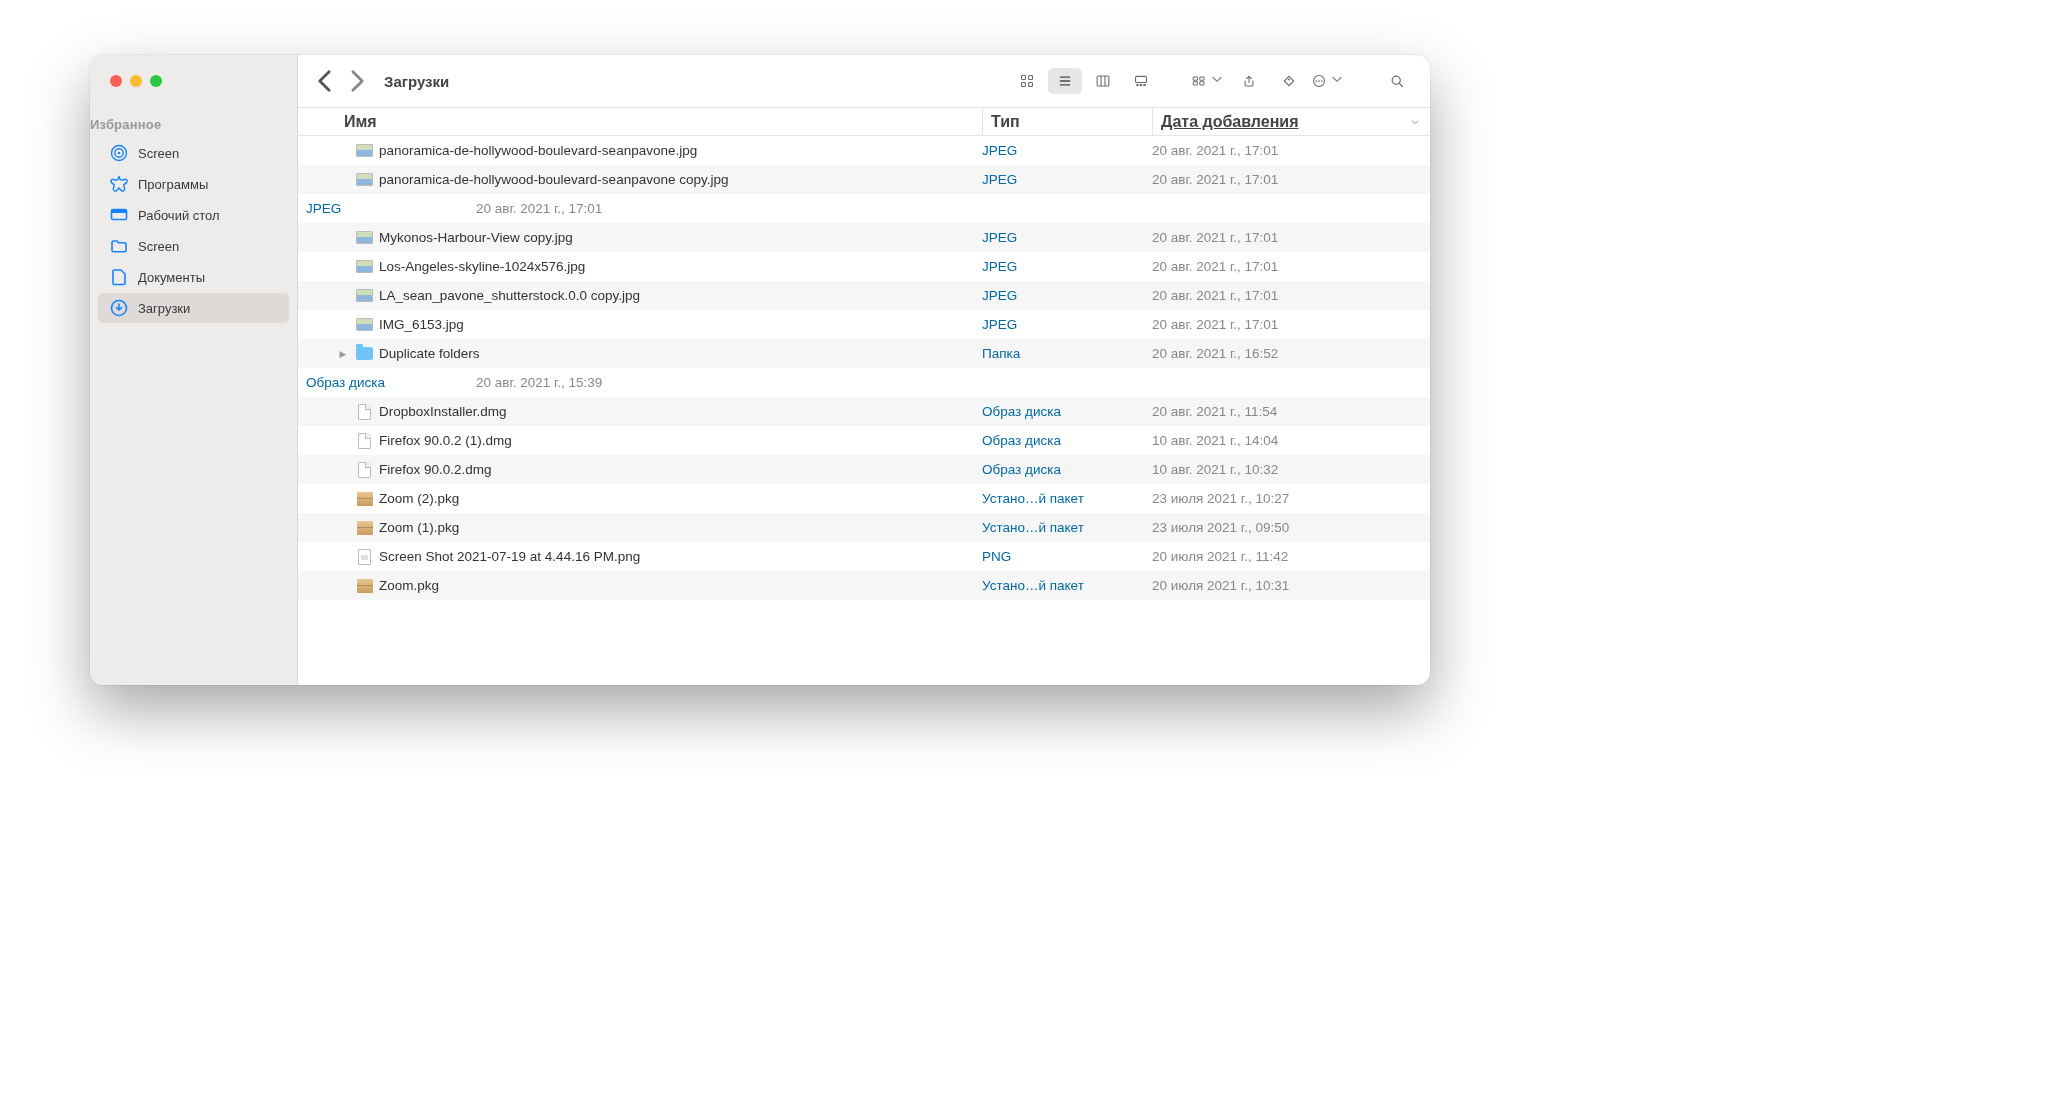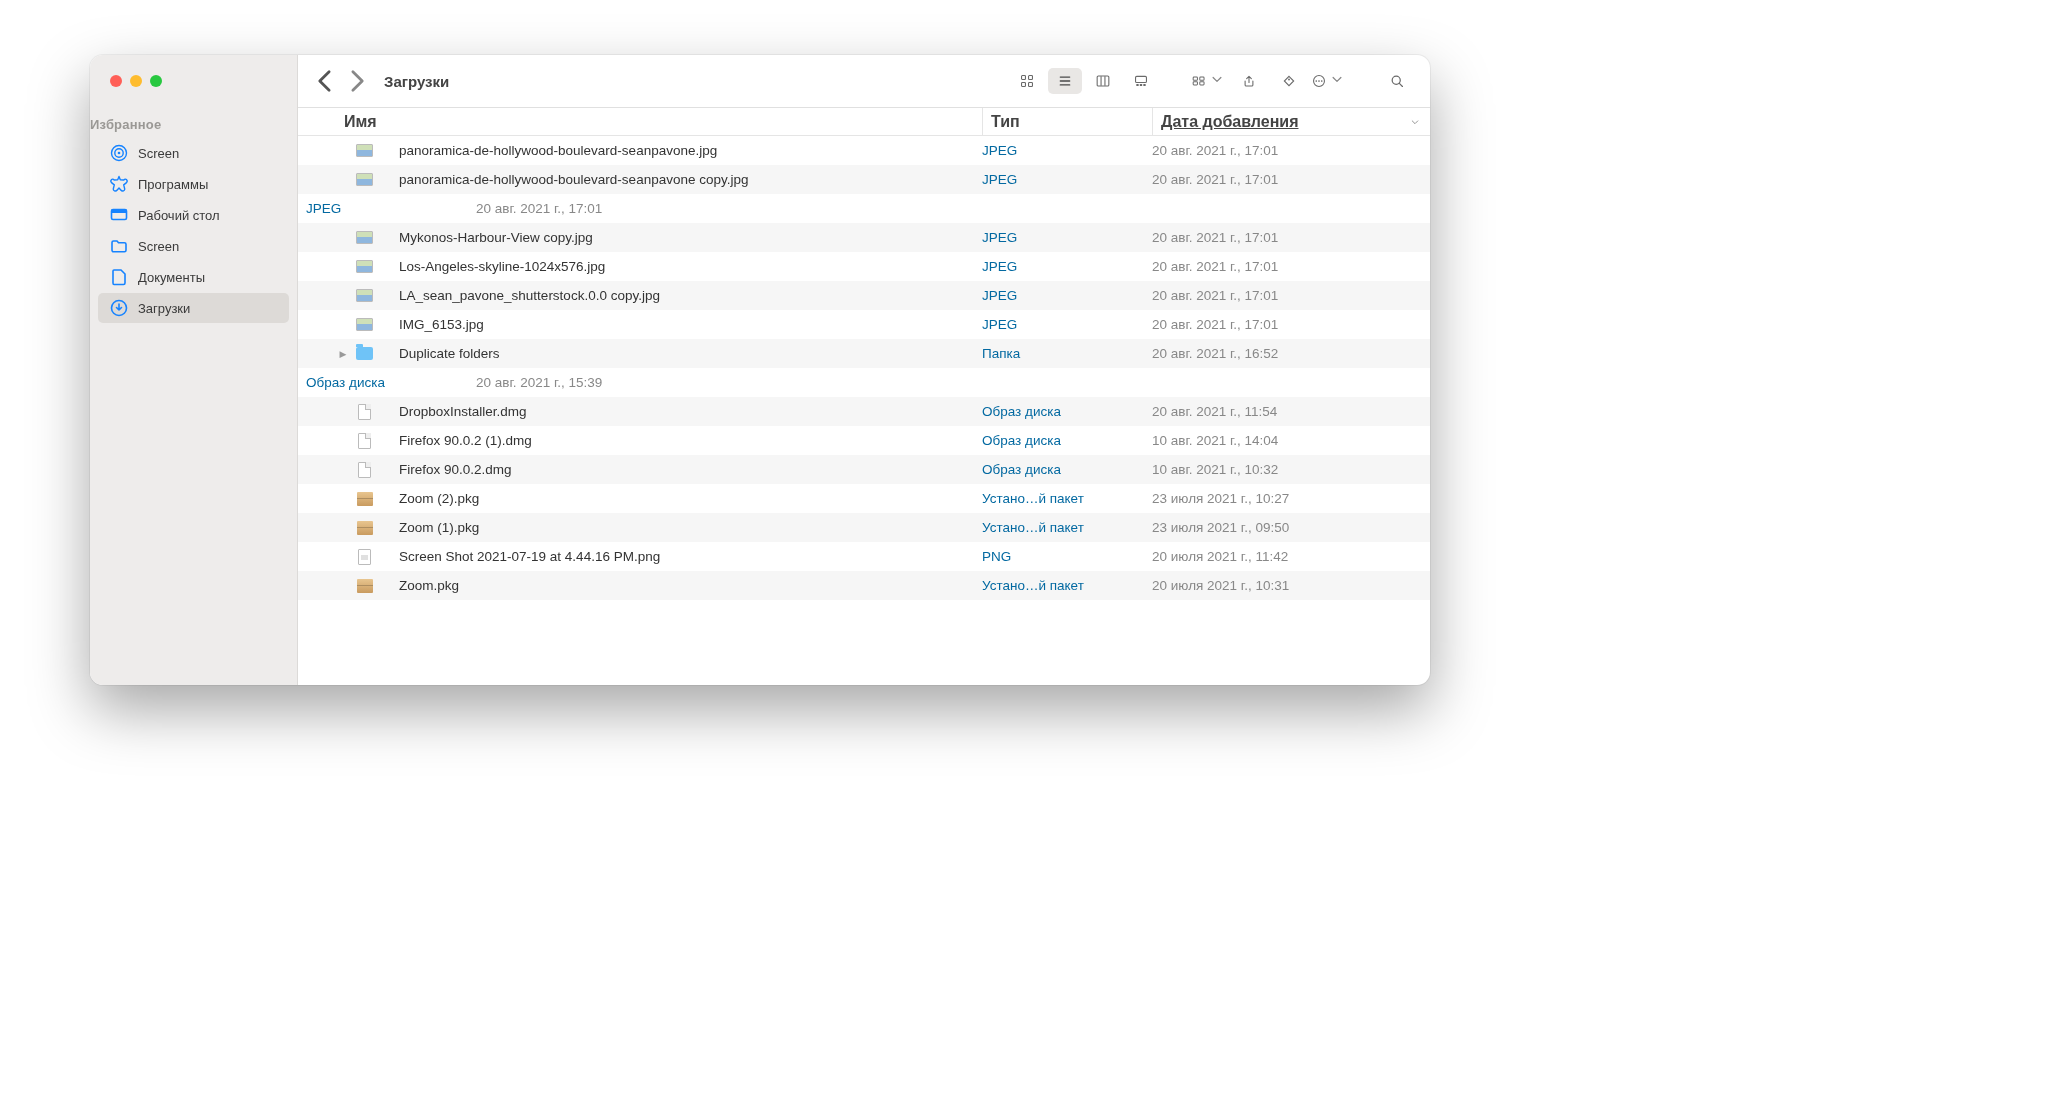--- a/index.html
+++ b/index.html
@@ -64,21 +64,21 @@
   .col-date .sort { position:absolute; right:10px; top:50%; transform:translateY(-50%); color:#888; }
 
   .grid { flex:1; overflow:auto; font-size:13.5px; color:#333; }
   .row { display:flex; align-items:center; height:29px; padding: 0 8px; }
   .row.alt { background:#f6f6f6; }
   .row .cell-name { flex:1; display:flex; align-items:center; gap:6px; min-width:0; padding-left: 0; }
   .row .disclosure { width:14px; display:flex; justify-content:center; color:#999; font-size:9px; }
   .row .disclosure.empty { visibility:hidden; }
   .row .pad { width: 24px; }
   .row .ficon { width:17px; height:17px; display:flex; align-items:center; justify-content:center; }
-  .row .fname { white-space:nowrap; overflow:hidden; text-overflow:ellipsis;margin-left:20px; }
+  .row .fname { white-space:nowrap; overflow:hidden; text-overflow:ellipsis; }
   .row .cell-type { width:170px; color:#0369a1; white-space:nowrap; overflow:hidden; text-overflow:ellipsis; padding-right:6px; }
   .row .cell-date { width:270px; color:#888; white-space:nowrap; }
 
   .ic-img { width:17px; height:13px; background: linear-gradient(#cfe0b8 45%, #8fb7de 45%); border:1px solid #bbb; border-radius:1px; position:relative; }
   .ic-folder { width:17px; height:13px; background:#6fc3f7; border-radius:2px; position:relative; }
   .ic-folder::before { content:""; position:absolute; left:0; top:-3px; width:7px; height:3px; background:#6fc3f7; border-radius:1px 1px 0 0; }
   .ic-dmg { width:13px; height:16px; background:#fff; border:1px solid #bbb; border-radius:1px; position:relative; }
   .ic-dmg::after{ content:""; position:absolute; right:-1px; top:-1px; width:5px; height:5px; background:#eee; border-left:1px solid #bbb; border-bottom:1px solid #bbb; }
   .ic-pkg { width:16px; height:14px; background: linear-gradient(#e8c58f, #c99b5f); border-radius:1px; position:relative; }
   .ic-pkg::before{content:""; position:absolute; left:0; right:0; top:45%; height:1px; background:rgba(0,0,0,.2);}

